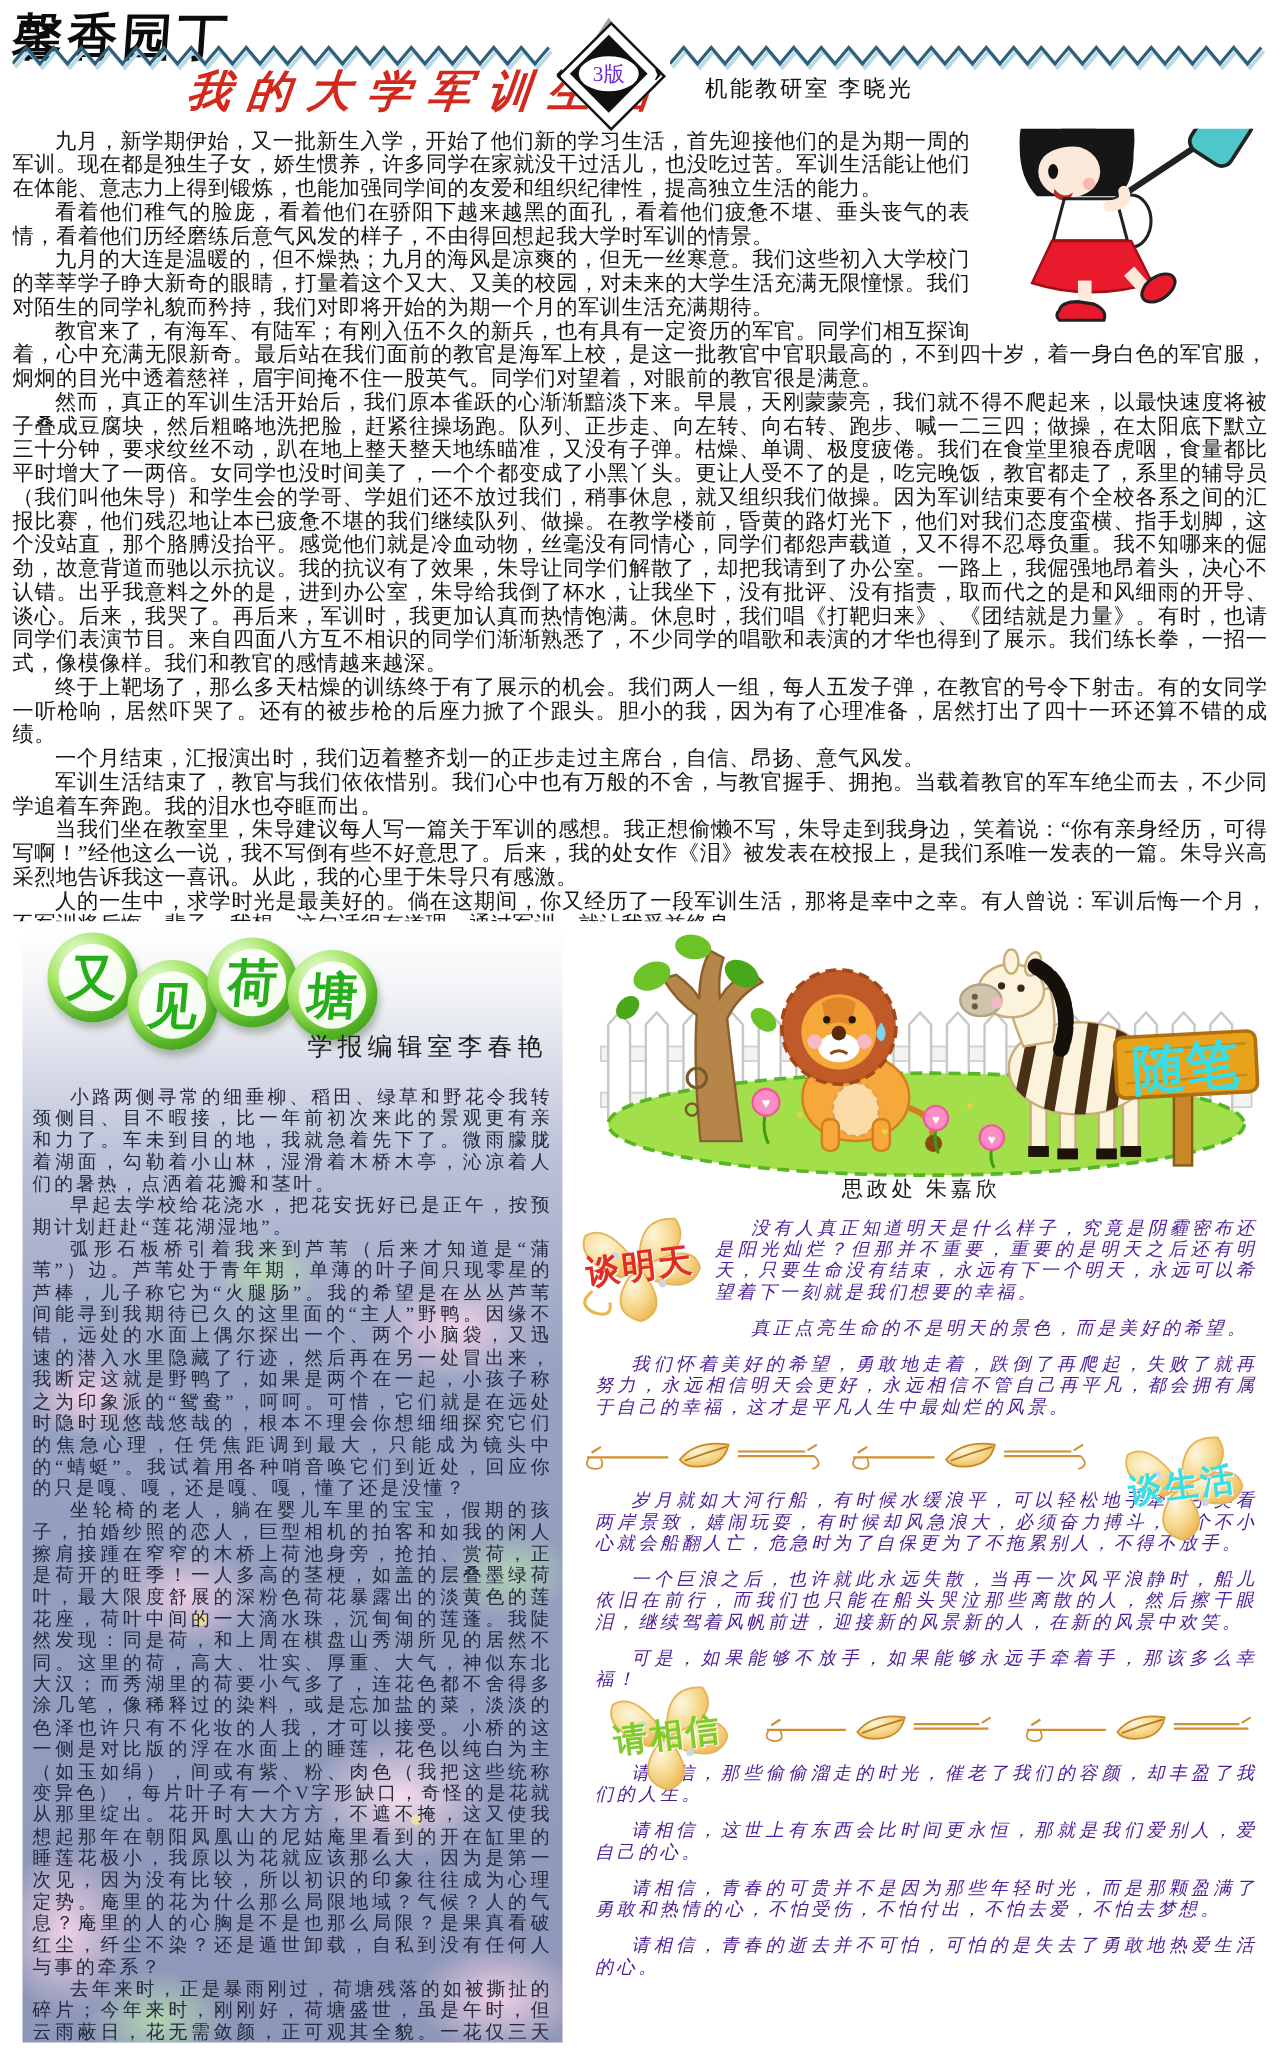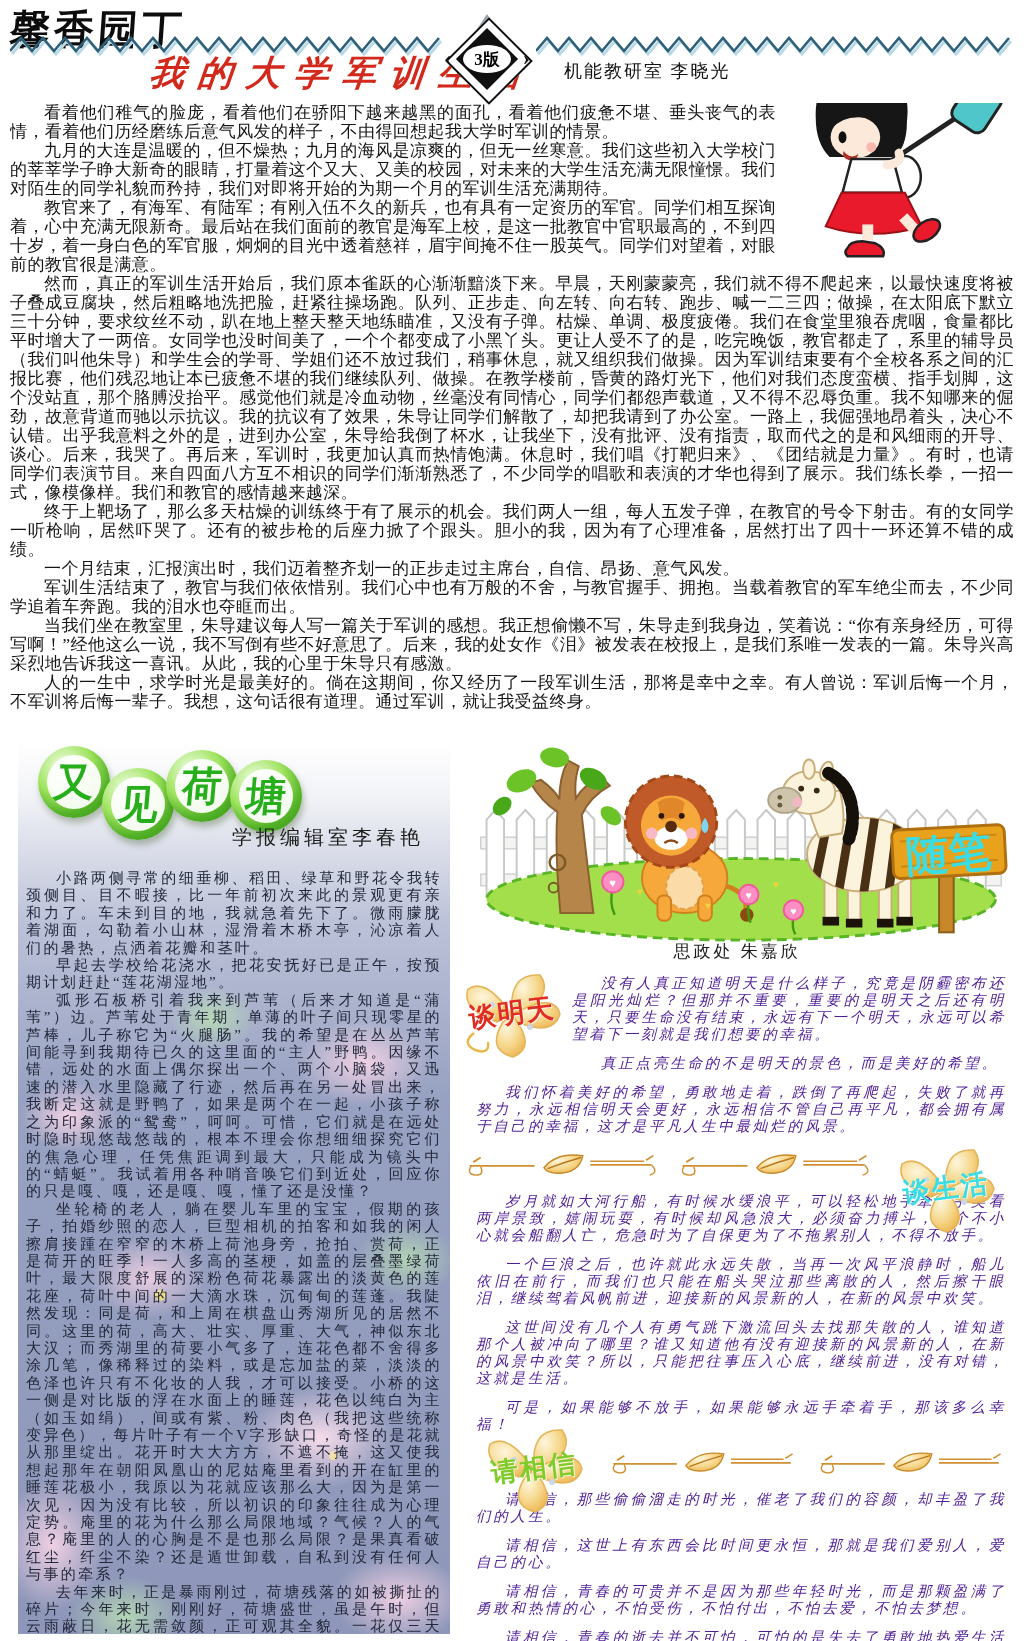--- a/index.html
+++ b/index.html
@@ -12,21 +12,21 @@
   .zz{position:absolute;top:2px;}
   .zz.left{left:10px;} .zz.right{left:536px;}
   .page-badge{position:absolute;left:444px;top:-18px;width:86px;height:86px;z-index:5;}
   .pb-tri{position:absolute;left:31px;width:0;height:0;border-left:12px solid transparent;border-right:12px solid transparent;}
   .pb-tri.t{top:-2px;border-bottom:18px solid #9aa4ab;}
   .pb-tri.b{bottom:-2px;border-top:18px solid #9aa4ab;}
   .pb-outer{position:absolute;left:14px;top:14px;width:58px;height:58px;background:#fff;
             border:2px solid #101010;transform:rotate(45deg);}
   .pb-inner{position:absolute;left:21px;top:21px;width:44px;height:44px;background:#101010;transform:rotate(45deg);}
   .pb-oval{position:absolute;left:19px;top:29px;width:48px;height:28px;background:#fff;border-radius:50%;
-           display:flex;align-items:center;justify-content:center;font-size:17px;font-weight:bold;color:#000000;z-index:3;}
+           display:flex;align-items:center;justify-content:center;font-size:17px;font-weight:normal;color:#6d28d9;z-index:3;}
   .pb-arrow{position:absolute;top:31px;font-size:22px;font-weight:bold;color:#111;line-height:22px;}
   .pb-arrow.l{left:0;} .pb-arrow.r{right:0;}
   
   .mil-titlerow{position:absolute;left:150px;top:50px;width:860px;height:52px;white-space:nowrap;}
   .mil-title{display:inline-block;font-size:35px;font-weight:bold;font-style:italic;color:#d3281c;
              letter-spacing:13px;transform:skewX(-6deg);}
   .mil-byline{display:inline-block;font-size:18px;color:#111;margin-left:26px;letter-spacing:2px;vertical-align:8px;font-family:Liberation Serif, serif;}
   .mil-body{position:absolute;left:10px;top:103px;width:1004px;height:634px;overflow:hidden;}
   .mil-body p{margin:0;text-indent:2em;text-align:justify;font-size:17px;line-height:19px;letter-spacing:.4px;}
   .girl-illo{float:right;width:228px;height:212px;margin:-48px 0 6px 10px;}
@@ -48,21 +48,21 @@
       linear-gradient(180deg,#ffffff 0%,#f2f3f7 6%,#bcc2d8 20%,#97a1c1 40%,#8e97b9 100%);}
   .lotus-header{position:relative;height:116px;padding-top:6px;}
   .lotus-circles{position:absolute;left:20px;top:4px;white-space:nowrap;}
   .lcirc{position:relative;display:inline-block;width:72px;height:72px;margin-right:-8px;border-radius:50%;
          background:radial-gradient(circle at 35% 28%, #f2ffe8, #9fe35e 42%, #53b227 68%, #2f8f10 100%);
          box-shadow:2px 5px 6px rgba(60,90,40,.35);vertical-align:top;}
   .lcirc::before{content:"";position:absolute;inset:9px;border-radius:50%;background:rgba(255,255,255,.93);}
   .lcirc span{position:absolute;inset:0;display:flex;align-items:center;justify-content:center;
               font-size:40px;font-weight:bold;color:#27ae1b;transform:skewX(-5deg);z-index:2;}
   .lcirc:nth-child(2){margin-top:22px;} .lcirc:nth-child(3){margin-top:4px;} .lcirc:nth-child(4){margin-top:14px;}
-  .lotus-byline{position:absolute;right:26px;top:82px;font-size:20px;letter-spacing:4px;color:#1b1b1b;}
+  .lotus-byline{position:absolute;right:12px;top:82px;font-size:20px;letter-spacing:4px;color:#1b1b1b;}
   .lotus-body{position:relative;padding:6px 8px 0 8px;color:#23283b;}
   .lotus-body p{margin:0;text-indent:2em;text-align:justify;font-size:15px;line-height:17.4px;letter-spacing:2.4px;}
   
   .essay-col{position:relative;flex:1;margin:0 6px 0 14px;}
   .animals{width:100%;height:202px;display:block;}
   .essay-byline{text-align:center;font-size:17px;letter-spacing:3px;color:#1a1a1a;padding-right:8px;margin-top:-4px;}
   .essay-body p{margin:12px;text-indent:2em;text-align:justify;font-size:14.5px;line-height:17px;letter-spacing:2.8px;color:#4c1d95;font-style:italic;}
   .flower-badge{position:relative;width:112px;height:92px;flex:none;}
   .flower-badge svg{position:absolute;inset:0;}
   .flower-badge .lbl{position:absolute;left:6px;top:26px;width:100px;text-align:center;font-size:27px;font-weight:bold;
@@ -136,20 +136,21 @@
         <path d="M102,110 q16,-2 12,-12" stroke="#fde9d9" stroke-width="9" fill="none" stroke-linecap="round"></path>
         <path d="M56,138 h64 l17,34 q-50,15 -97,0 z" fill="#e81a2c" stroke="#9c1016" stroke-width="2"></path>
         <rect x="77" y="170" width="11" height="22" fill="#fde9d9"></rect>
         <rect x="76" y="186" width="13" height="8" fill="#fff"></rect>
         <path d="M62,194 q2,-7 15,-7 l13,2 q11,5 8,13 l-36,0 q-4,-4 0,-8 z" fill="#e81a2c" stroke="#222" stroke-width="2.5"></path>
         <rect x="118" y="160" width="11" height="18" fill="#fde9d9" transform="rotate(-42 124 168)"></rect>
         <ellipse cx="142" cy="176" rx="15" ry="9" fill="#e81a2c" stroke="#222" stroke-width="2.5" transform="rotate(-35 142 176)"></ellipse>
       </g>
     </svg>
     <div>
+        <p>九月，新学期伊始，又一批新生入学，开始了他们新的学习生活，首先迎接他们的是为期一周的军训。现在都是独生子女，娇生惯养，许多同学在家就没干过活儿，也没吃过苦。军训生活能让他们在体能、意志力上得到锻炼，也能加强同学间的友爱和组织纪律性，提高独立生活的能力。</p>
         <p>看着他们稚气的脸庞，看着他们在骄阳下越来越黑的面孔，看着他们疲惫不堪、垂头丧气的表情，看着他们历经磨练后意气风发的样子，不由得回想起我大学时军训的情景。</p>
         <p>九月的大连是温暖的，但不燥热；九月的海风是凉爽的，但无一丝寒意。我们这些初入大学校门的莘莘学子睁大新奇的眼睛，打量着这个又大、又美的校园，对未来的大学生活充满无限憧憬。我们对陌生的同学礼貌而矜持，我们对即将开始的为期一个月的军训生活充满期待。</p>
         <p>教官来了，有海军、有陆军；有刚入伍不久的新兵，也有具有一定资历的军官。同学们相互探询着，心中充满无限新奇。最后站在我们面前的教官是海军上校，是这一批教官中官职最高的，不到四十岁，着一身白色的军官服，炯炯的目光中透着慈祥，眉宇间掩不住一股英气。同学们对望着，对眼前的教官很是满意。</p>
         <p>然而，真正的军训生活开始后，我们原本雀跃的心渐渐黯淡下来。早晨，天刚蒙蒙亮，我们就不得不爬起来，以最快速度将被子叠成豆腐块，然后粗略地洗把脸，赶紧往操场跑。队列、正步走、向左转、向右转、跑步、喊一二三四；做操，在太阳底下默立三十分钟，要求纹丝不动，趴在地上整天整天地练瞄准，又没有子弹。枯燥、单调、极度疲倦。我们在食堂里狼吞虎咽，食量都比平时增大了一两倍。女同学也没时间美了，一个个都变成了小黑丫头。更让人受不了的是，吃完晚饭，教官都走了，系里的辅导员（我们叫他朱导）和学生会的学哥、学姐们还不放过我们，稍事休息，就又组织我们做操。因为军训结束要有个全校各系之间的汇报比赛，他们残忍地让本已疲惫不堪的我们继续队列、做操。在教学楼前，昏黄的路灯光下，他们对我们态度蛮横、指手划脚，这个没站直，那个胳膊没抬平。感觉他们就是冷血动物，丝毫没有同情心，同学们都怨声载道，又不得不忍辱负重。我不知哪来的倔劲，故意背道而驰以示抗议。我的抗议有了效果，朱导让同学们解散了，却把我请到了办公室。一路上，我倔强地昂着头，决心不认错。出乎我意料之外的是，进到办公室，朱导给我倒了杯水，让我坐下，没有批评、没有指责，取而代之的是和风细雨的开导、谈心。后来，我哭了。再后来，军训时，我更加认真而热情饱满。休息时，我们唱《打靶归来》、《团结就是力量》。有时，也请同学们表演节目。来自四面八方互不相识的同学们渐渐熟悉了，不少同学的唱歌和表演的才华也得到了展示。我们练长拳，一招一式，像模像样。我们和教官的感情越来越深。</p>
         <p>终于上靶场了，那么多天枯燥的训练终于有了展示的机会。我们两人一组，每人五发子弹，在教官的号令下射击。有的女同学一听枪响，居然吓哭了。还有的被步枪的后座力掀了个跟头。胆小的我，因为有了心理准备，居然打出了四十一环还算不错的成绩。</p>
         <p>一个月结束，汇报演出时，我们迈着整齐划一的正步走过主席台，自信、昂扬、意气风发。</p>
         <p>军训生活结束了，教官与我们依依惜别。我们心中也有万般的不舍，与教官握手、拥抱。当载着教官的军车绝尘而去，不少同学追着车奔跑。我的泪水也夺眶而出。</p>
         <p>当我们坐在教室里，朱导建议每人写一篇关于军训的感想。我正想偷懒不写，朱导走到我身边，笑着说：“你有亲身经历，可得写啊！”经他这么一说，我不写倒有些不好意思了。后来，我的处女作《泪》被发表在校报上，是我们系唯一发表的一篇。朱导兴高采烈地告诉我这一喜讯。从此，我的心里于朱导只有感激。</p>
         <p>人的一生中，求学时光是最美好的。倘在这期间，你又经历了一段军训生活，那将是幸中之幸。有人曾说：军训后悔一个月，不军训将后悔一辈子。我想，这句话很有道理。通过军训，就让我受益终身。</p>
       </div>
@@ -335,21 +336,20 @@
               <circle cx="74" cy="58" r="3" fill="#ccd6ea"></circle>
           </svg>
           <span class="lbl c-cyan">谈生活</span>
         </div>
       </div>
 
       <div class="essay-body">
         <div>
             <p>岁月就如大河行船，有时候水缓浪平，可以轻松地手牵着手笑看两岸景致，嬉闹玩耍，有时候却风急浪大，必须奋力搏斗，一个不小心就会船翻人亡，危急时为了自保更为了不拖累别人，不得不放手。</p>
             <p>一个巨浪之后，也许就此永远失散，当再一次风平浪静时，船儿依旧在前行，而我们也只能在船头哭泣那些离散的人，然后擦干眼泪，继续驾着风帆前进，迎接新的风景新的人，在新的风景中欢笑。</p>
-            <p>这世间没有几个人有勇气跳下激流回头去找那失散的人，谁知道那个人被冲向了哪里？谁又知道他有没有迎接新的风景新的人，在新的风景中欢笑？所以，只能把往事压入心底，继续前进，没有对错，这就是生活。</p>
             <p>可是，如果能够不放手，如果能够永远手牵着手，那该多么幸福！</p>
           </div>
       </div>
 
       <div class="divider-row believe">
         <div class="flower-badge" style="margin-left:14px;">
           <svg viewBox="0 0 112 92">
             <path d="M56,46 Q30,8 12,20 Q5,40 41,53 z" fill="url(#gg)" stroke="#e3b558" stroke-width="1.5"></path>
             <path d="M56,46 Q52,4 84,6 Q99,26 63,49 z" fill="url(#gg)" stroke="#e3b558" stroke-width="1.5"></path>
             <path d="M56,46 Q98,22 104,45 Q97,68 61,53 z" fill="url(#gg)" stroke="#e3b558" stroke-width="1.5"></path>

